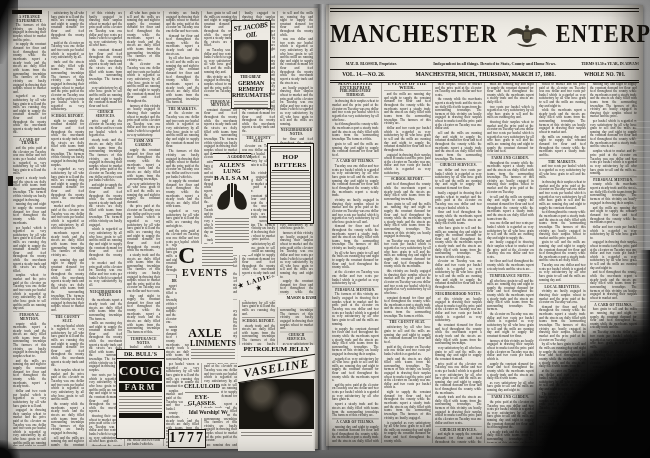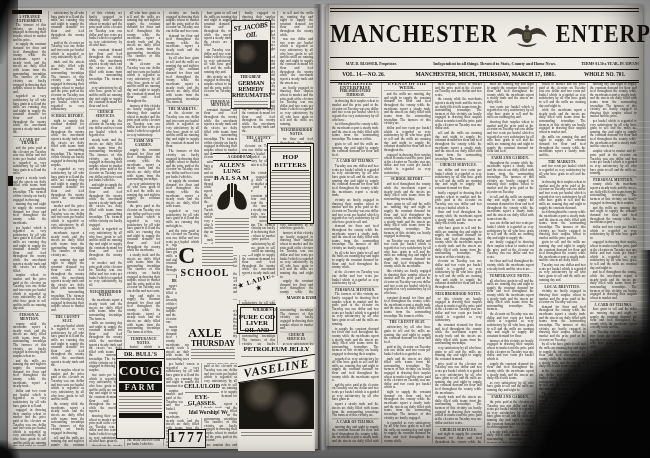--- a/index.html
+++ b/index.html
@@ -297,28 +297,28 @@
       <div class="n">HOP BITTERS</div>
       <div class="hair"></div>
       <div class="micro" style="height:46px"></div>
     </div>
 
     <div class="ad" id="ad-frazer">
       <div style="text-align:left">
         <span class="cap">C</span>
         <div class="micro" style="height:20px;width:55%;float:right;margin-top:2px"></div>
       </div>
-      <div class="n">SCHOOL</div>
+      <div class="n">EVENTS</div>
       <div class="p">AXLE GREASE.</div>
       <div class="micro" style="height:7px"></div>
       <div class="hair"></div>
     </div>
 
     <div class="ad" id="ad-liniments">
-      <div class="n">THURSDAY</div>
+      <div class="n">LINIMENTS</div>
       <div class="micro" style="height:10px"></div>
     </div>
 
     <div class="ad" id="ad-drbulls">
       <div class="brand">DR. BULL'S</div>
       <div class="blk">
           <div class="cough">COUGH</div>
         </div>
       <div class="syrup">FARM</div>
       <div class="micro" style="height:18px"></div>
@@ -328,25 +328,20 @@
     <div class="ad" id="ad-vaseline">
       <div class="hdr">PETROLEUM JELLY</div>
       <div class="micro" style="height:3px"></div>
       <div class="banner">
         <div class="n">VASELINE</div>
       </div>
       <div class="pic"></div>
       <div class="micro" style="height:5px"></div>
     </div>
 
-    <div class="ad" id="ad-codliver">
-      <div class="l"><span class="shrink">WILBOR'S COMPOUND OF</span></div>
-      <div class="l" style="font-size:7px">PURE COD LIVER</div>
-      <div class="l">OIL AND LIME.</div>
-    </div>
 
     <div class="ad" id="ad-celluloid">
       <div class="l1">CELLULOID</div>
       <div class="micro" style="height:3px"></div>
       <div class="l2">EYE-GLASSES.</div>
     </div>
 
     <div class="ad" id="ad-idol">
       <div class="t"><span class="shrink" style="transform:scale(.8)">Idol Worship! World</span></div>
     </div>

